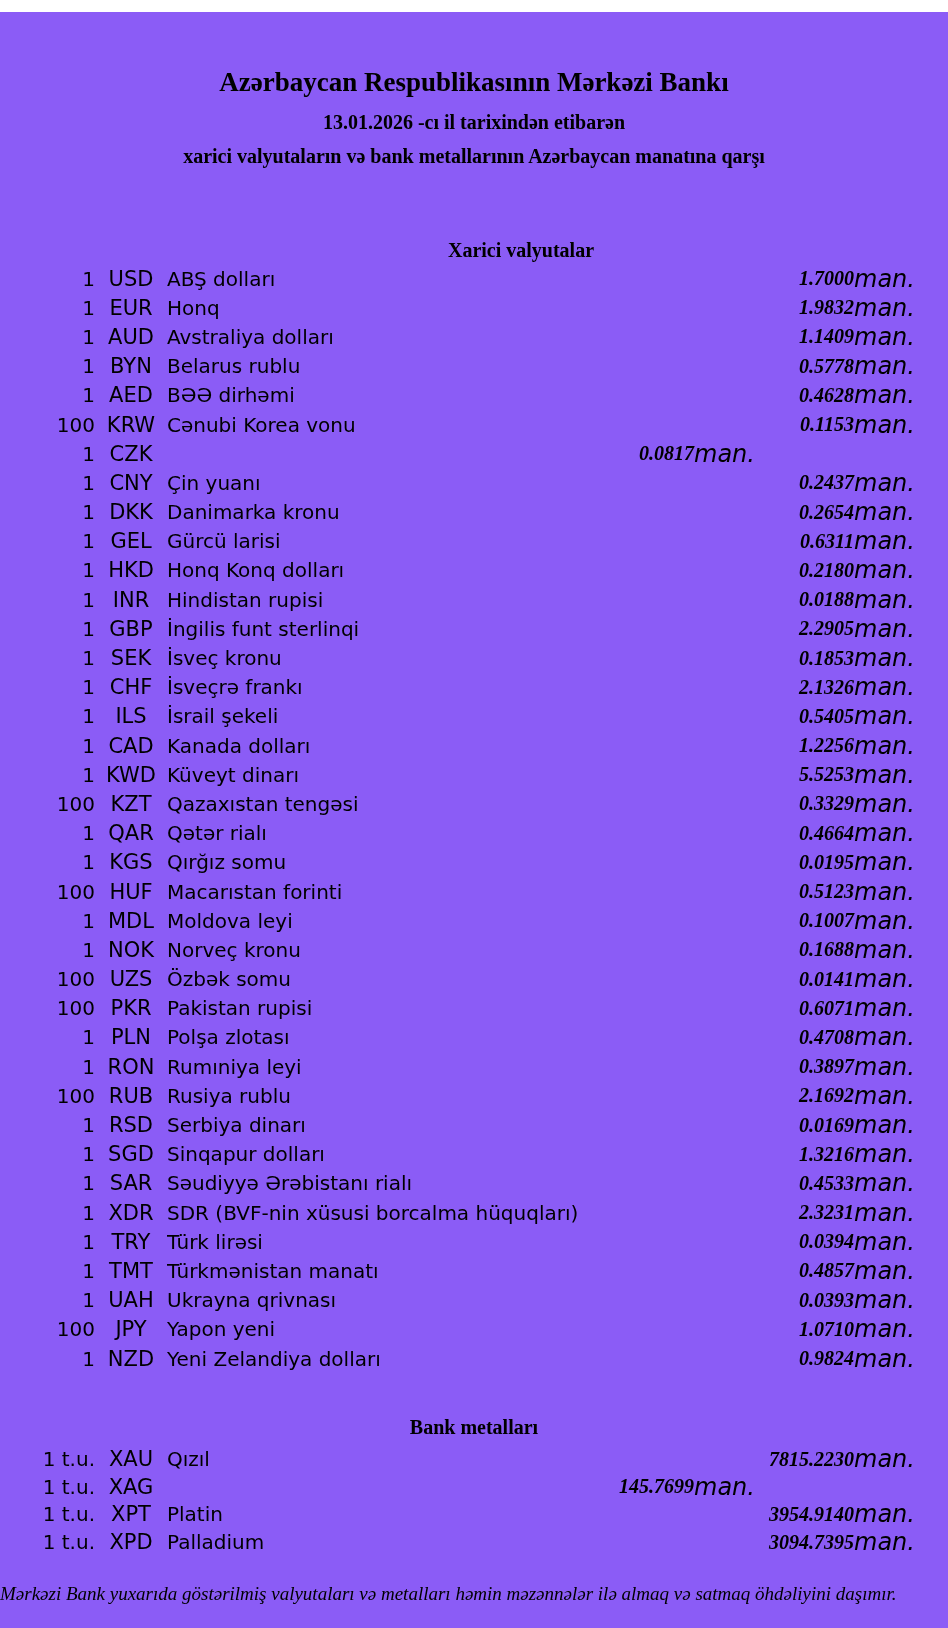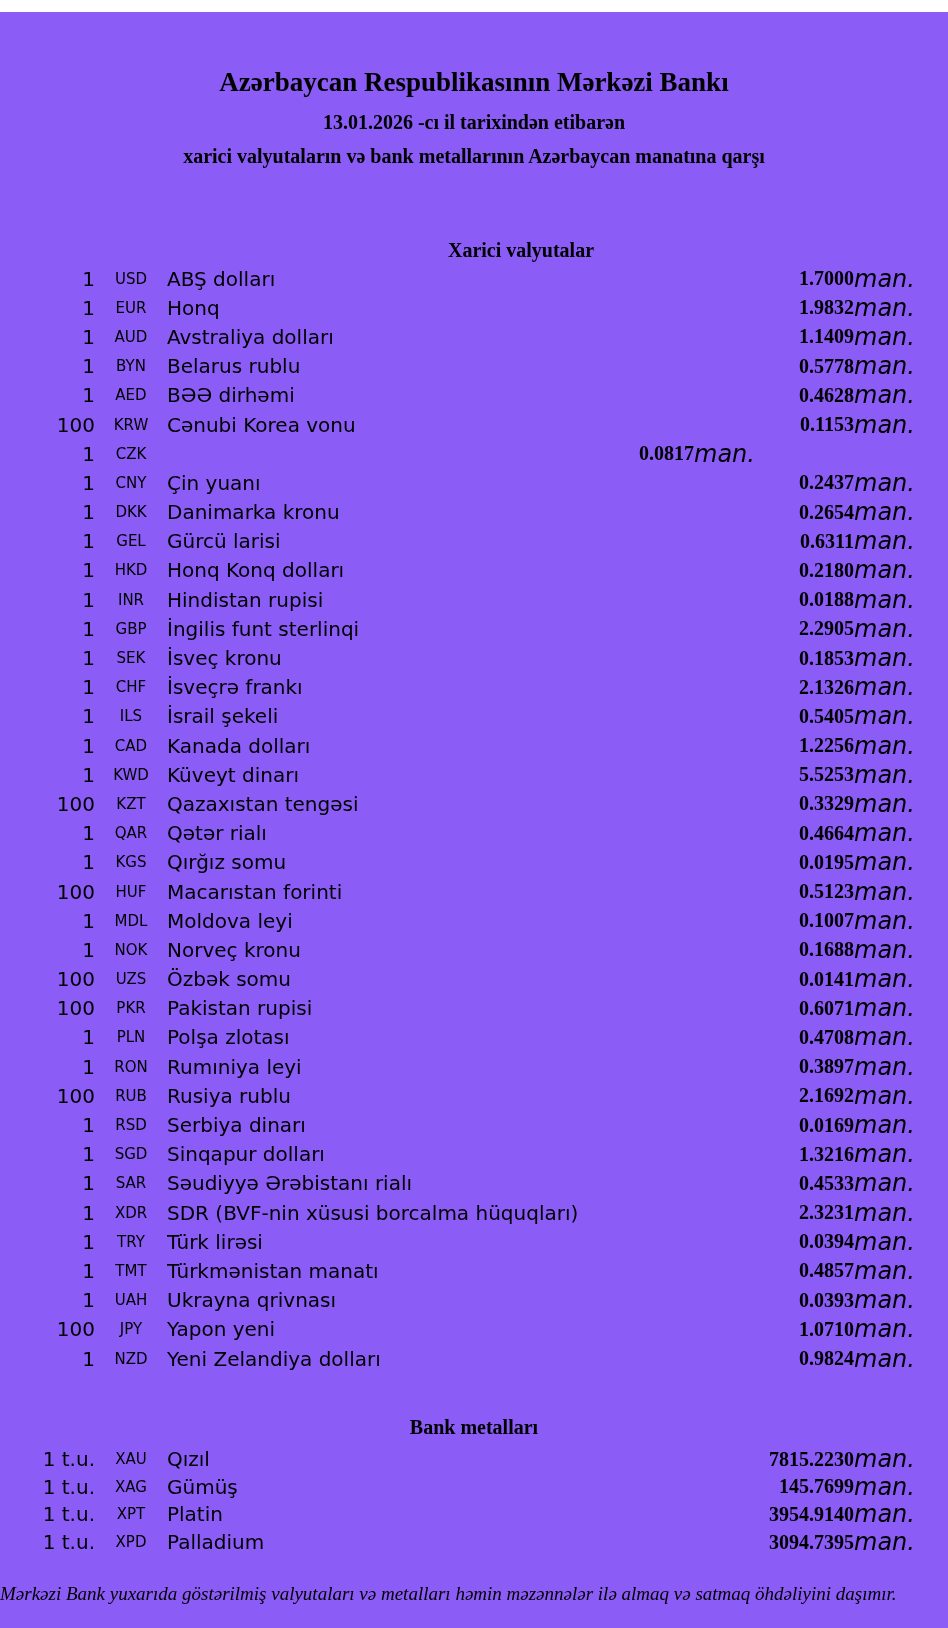--- a/index.html
+++ b/index.html
@@ -38,25 +38,26 @@
 
   .row {
     display: grid;
     grid-template-columns: 95px 72px 1fr 160px 64px;
     align-items: center;
     height: 29.2px;
   }
   #metals-table .row { height: 27.7px; }
 
   .cell-qty  { text-align: right;  font-size: 20px; white-space: nowrap; }
-  .cell-code { text-align: center; font-size: 15px; white-space: nowrap; }
+  .cell-code { text-align: center; font-size: 21px; white-space: nowrap; }
   .cell-name { text-align: left;   font-size: 20px; white-space: nowrap; overflow: hidden; }
   .cell-rate {
     text-align: right;
     font-family: "Liberation Serif", serif;
+    font-style: italic;
     font-weight: bold;
     font-size: 20px;
     white-space: nowrap;
   }
   .cell-unit { font-size: 24px; white-space: nowrap; font-style: italic; }
 
   .footer {
     position: absolute;
     top: 1571px;
     left: 0;
@@ -355,21 +356,20 @@
       <div class="row">
         <span class="cell-qty">1 t.u.</span>
         <span class="cell-code">XAU</span>
         <span class="cell-name">Qızıl</span>
         <span class="cell-rate">7815.2230</span>
         <span class="cell-unit">man.</span>
       </div>
       <div class="row">
         <span class="cell-qty">1 t.u.</span>
         <span class="cell-code">XAG</span>
-        <span class="cell-name">Gümüş</span>
         <span class="cell-rate">145.7699</span>
         <span class="cell-unit">man.</span>
       </div>
       <div class="row">
         <span class="cell-qty">1 t.u.</span>
         <span class="cell-code">XPT</span>
         <span class="cell-name">Platin</span>
         <span class="cell-rate">3954.9140</span>
         <span class="cell-unit">man.</span>
       </div>

